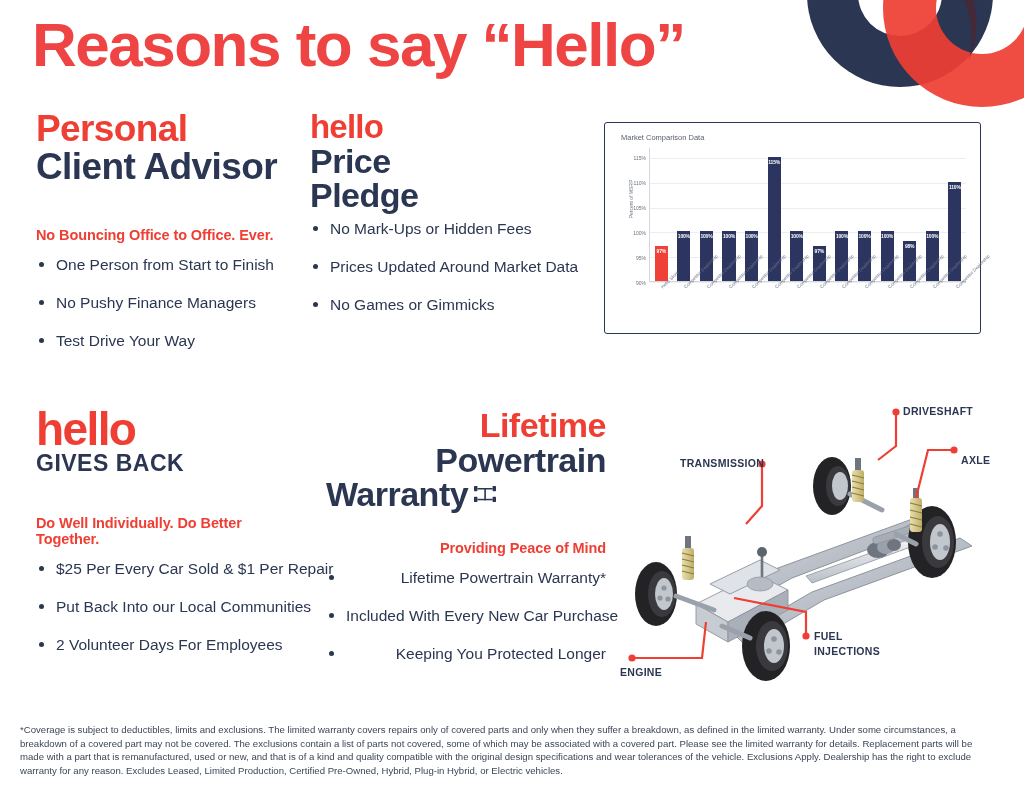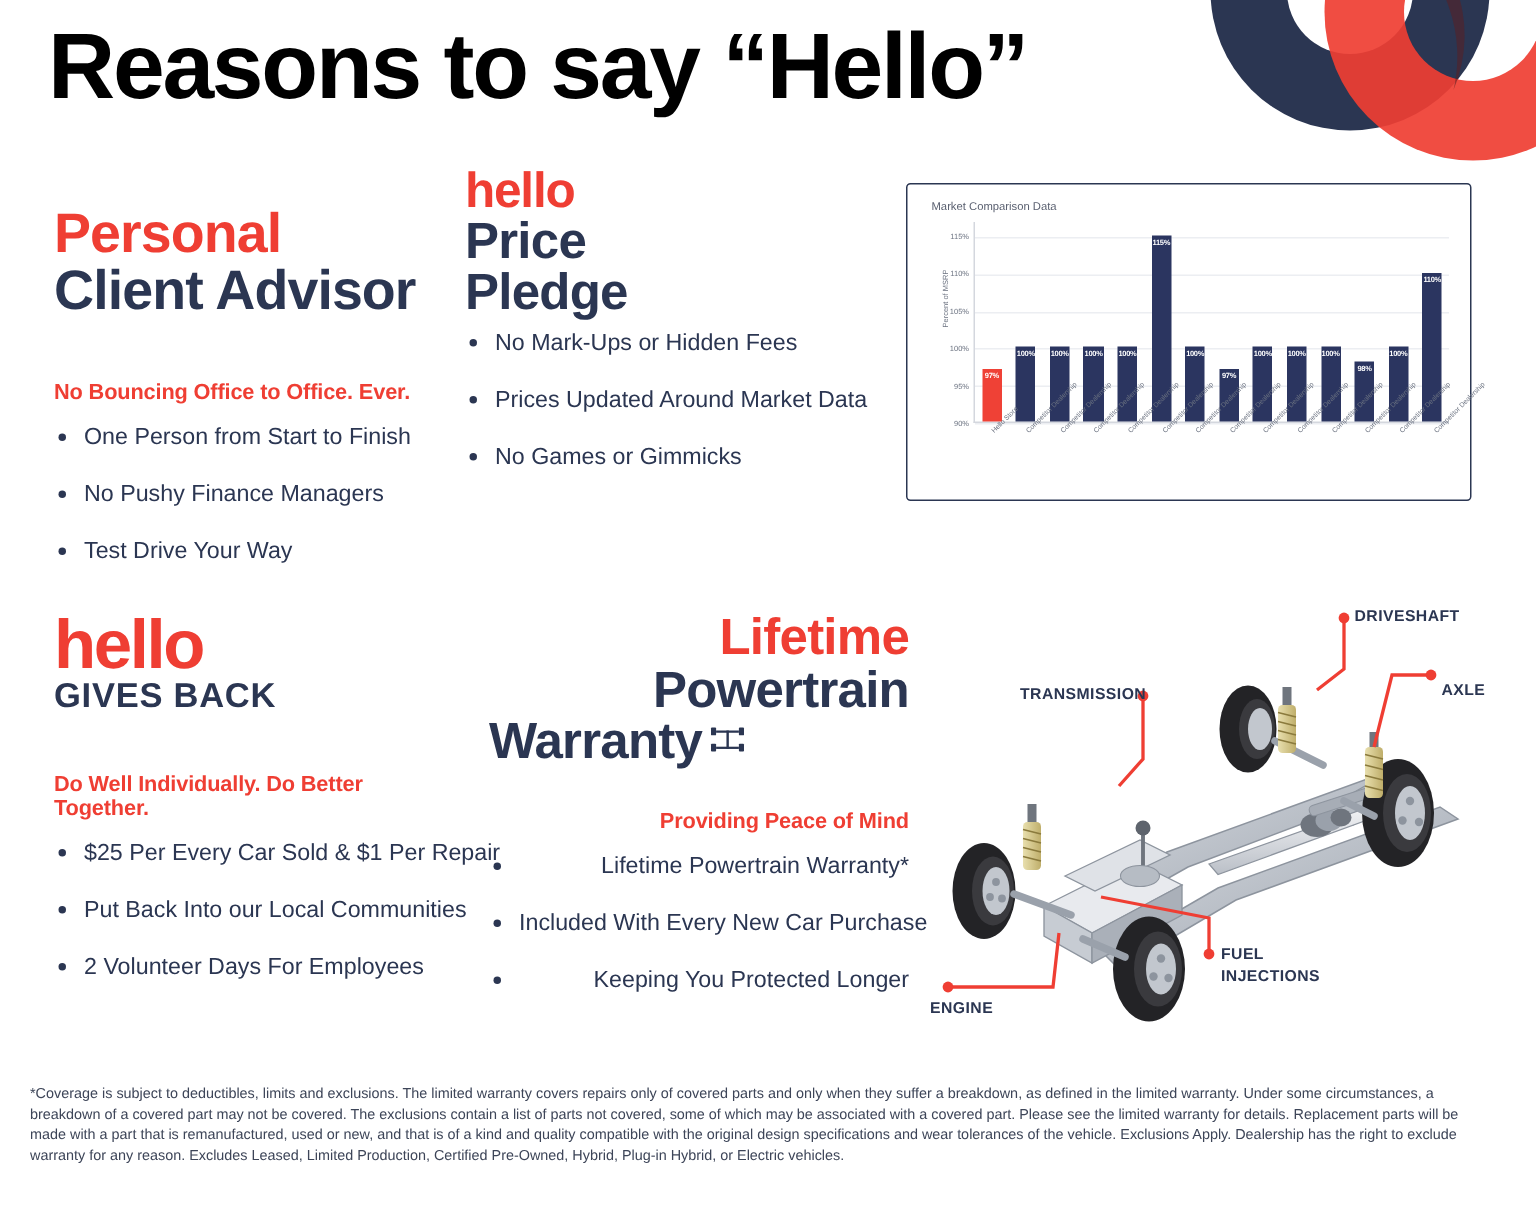--- a/index.html
+++ b/index.html
@@ -11,26 +11,26 @@
   }
   .page { position: relative; width: 1024px; height: 804px; background: #fff; overflow: hidden; }
 
   
   .deco { position: absolute; top: 0; right: 0; width: 260px; height: 112px; overflow: hidden; pointer-events: none; }
 
   
   .headline {
     position: absolute; left: 32px; top: 12px;
     font-size: 62px; font-weight: 700; letter-spacing: -1.5px;
-    color: #000000; line-height: 1.05; white-space: nowrap;
+    color: #ef4444; line-height: 1.05; white-space: nowrap;
   }
 
   
   .block { position: absolute; }
-  .b1 { left: 36px;  top: 110px; width: 270px; margin-top: 27px; }
+  .b1 { left: 36px;  top: 110px; width: 270px; }
   .b2 { left: 310px; top: 110px; width: 290px; }
   .b3 { left: 36px;  top: 408px; width: 270px; }
   .b4 { left: 326px; top: 408px; width: 280px; text-align: right; }
 
   .title { line-height: 1.02; margin-bottom: 6px; }
   .title .t-red  { color: #ef3e33; font-weight: 700; }
   .title .t-navy { color: #2b3652; font-weight: 700; }
 
   .t-big  { font-size: 37px; letter-spacing: -0.6px; display: block; }
   .t-mid  { font-size: 34px; letter-spacing: -0.5px; display: block; }

